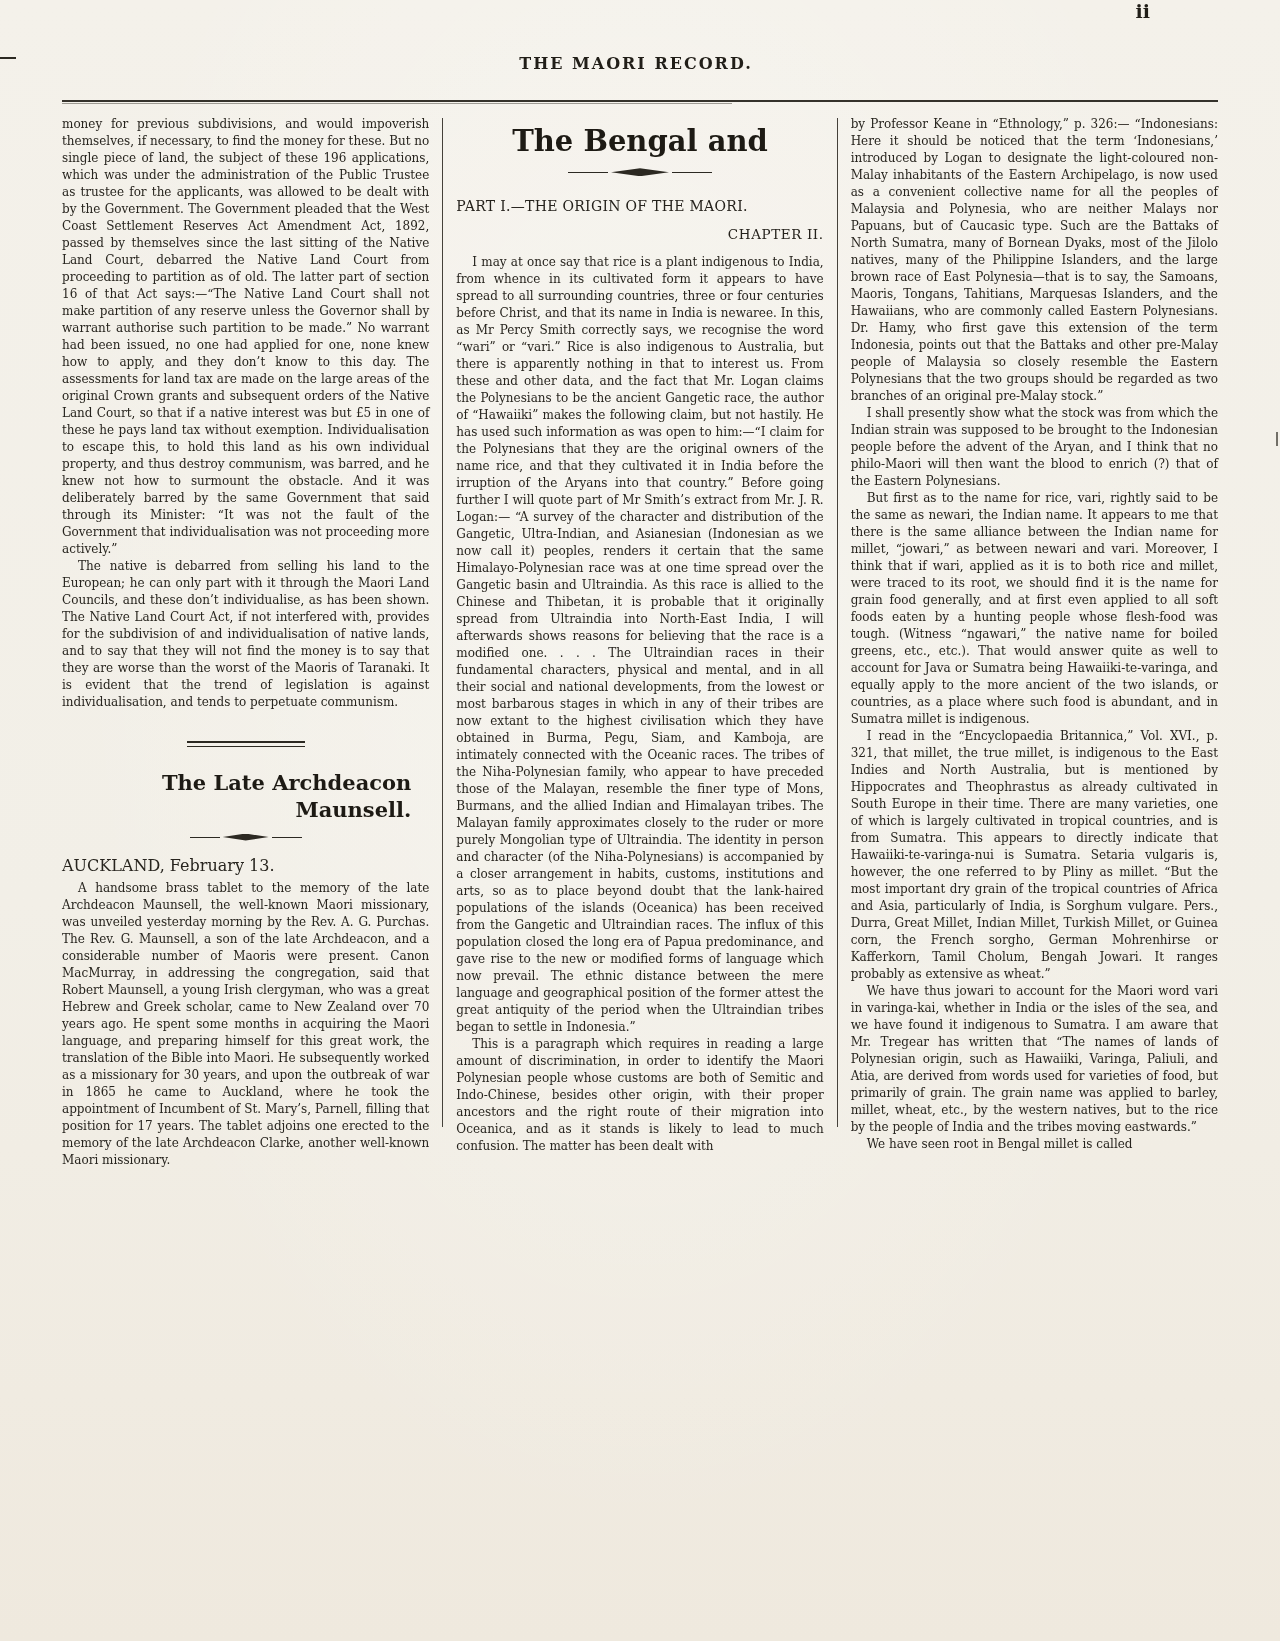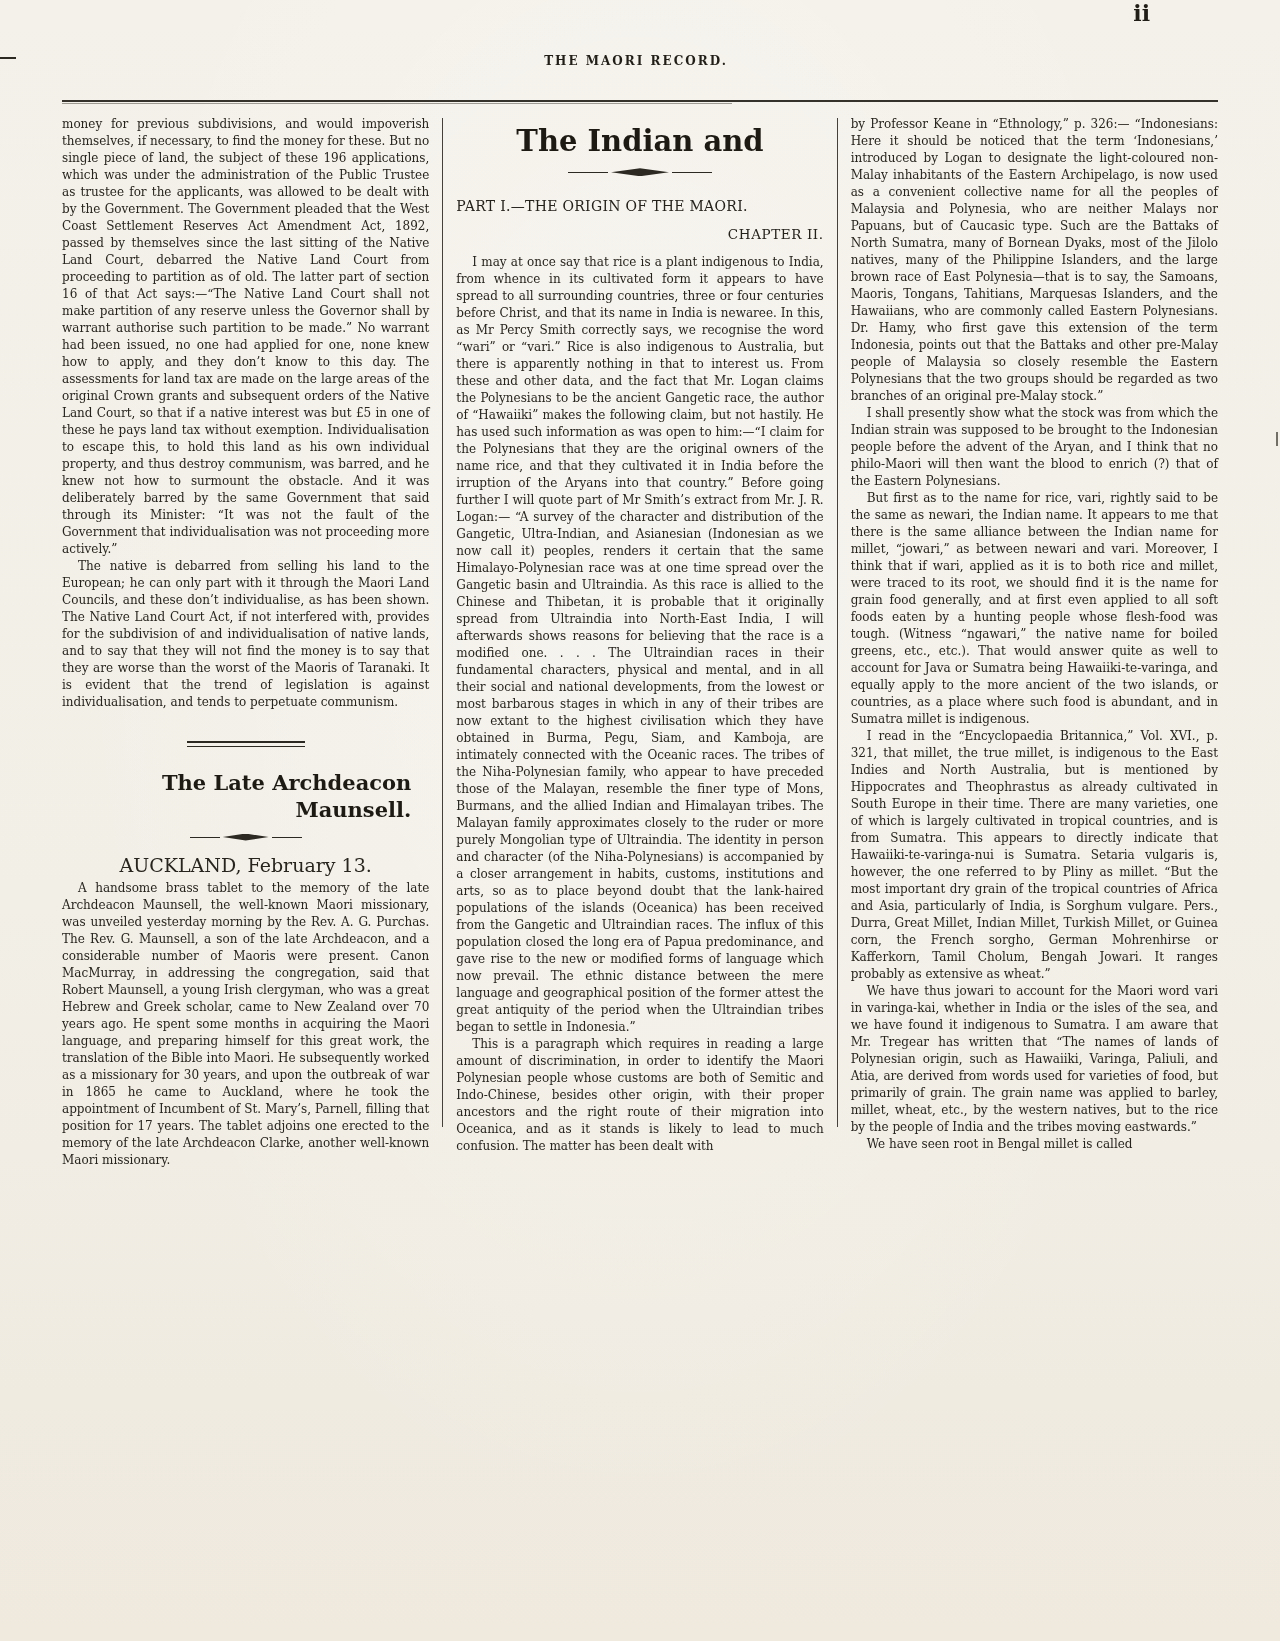--- a/index.html
+++ b/index.html
@@ -14,26 +14,26 @@
     font-family: "DejaVu Serif", "Liberation Serif", serif;
     background:
       radial-gradient(ellipse at 50% 35%, rgba(255,255,255,0.30), rgba(0,0,0,0) 65%),
       linear-gradient(180deg, #f4f1ea 0%, #f2efe7 55%, #efe9de 100%);
   }
   
   .masthead-row { position: relative; padding-top: 54px; height: 32px; }
   .masthead-title {
     position: absolute; left: 0; right: 8px;
     text-align: center;
-    font-weight: bold; font-size: 12px; letter-spacing: 2px;
+    font-weight: bold; font-size: 16px; letter-spacing: 2px;
     color: #211e18;
   }
   .page-number {
     position: absolute; right: 130px; top: 0;
-    font-weight: bold; font-size: 22px; color: #211e18;
+    font-weight: bold; font-size: 19px; color: #211e18;
   }
   .head-rule {
     margin: 14px 62px 0;
     border-top: 2px solid #35322b;
     position: relative; height: 4px;
   }
   .head-rule::after {
     content: ""; position: absolute; left: 0; top: 1px;
     width: 58%; border-top: 1px solid rgba(53,50,43,0.45);
   }
@@ -73,21 +73,21 @@
     margin: 22px 0 12px; text-align: left;
     font-size: 14px; font-weight: normal; letter-spacing: 0.3px; color: #24211b;
   }
   .chapter-heading {
     margin: 0 0 12px; text-align: right;
     font-size: 13.5px; font-weight: normal; letter-spacing: 0.6px; color: #24211b;
   }
   .double-rule { width: 118px; margin: 30px auto 0; }
   .double-rule .r1 { display: block; height: 2px; background: #2c2922; margin-bottom: 3px; }
   .double-rule .r2 { display: block; height: 1px; background: #2c2922; }
-  .dateline { margin: 14px 0 6px; text-align: center; font-size: 19px; text-indent: 0; }
+  .dateline { margin: 14px 0 6px; text-align: left; font-size: 16px; text-indent: 0; }
   
   .artifact-tl-line { position: absolute; left: 0; top: 57px; width: 16px; height: 2px; background: #2c2922; }
   .artifact-right-mark { position: absolute; right: 2px; top: 432px; width: 2px; height: 14px; background: rgba(44,41,34,0.65); }
 </style>
 </head>
 <body>
 
 <div class="page">
 
   <div class="artifact-tl-line"></div>
@@ -128,21 +128,21 @@
 
       <div>
           <p class="para">A handsome brass tablet to the memory of the late Archdeacon Maunsell, the well-known Maori missionary, was unveiled yesterday morning by the Rev. A. G. Purchas. The Rev. G. Maunsell, a son of the late Archdeacon, and a considerable number of Maoris were present. Canon MacMurray, in addressing the congregation, said that Robert Maunsell, a young Irish clergyman, who was a great Hebrew and Greek scholar, came to New Zealand over 70 years ago. He spent some months in acquiring the Maori language, and preparing himself for this great work, the translation of the Bible into Maori. He subsequently worked as a missionary for 30 years, and upon the outbreak of war in 1865 he came to Auckland, where he took the appointment of Incumbent of St. Mary’s, Parnell, filling that position for 17 years. The tablet adjoins one erected to the memory of the late Archdeacon Clarke, another well-known Maori missionary.</p>
         </div>
     </section>
 
     <div class="col-rule"></div>
 
     <section class="col">
       <h1 class="headline">
-        <span class="headline-line">The Indian and</span><br>
+        <span class="headline-line">The Bengal and</span><br>
       </h1>
 
       <div class="fleuron">
         <span class="tail"></span>
         <span class="diamond"></span>
         <span class="tail"></span>
       </div>
 
       <h3 class="part-heading">PART I.—THE ORIGIN OF THE MAORI.</h3>
       <h4 class="chapter-heading">CHAPTER II.</h4>

